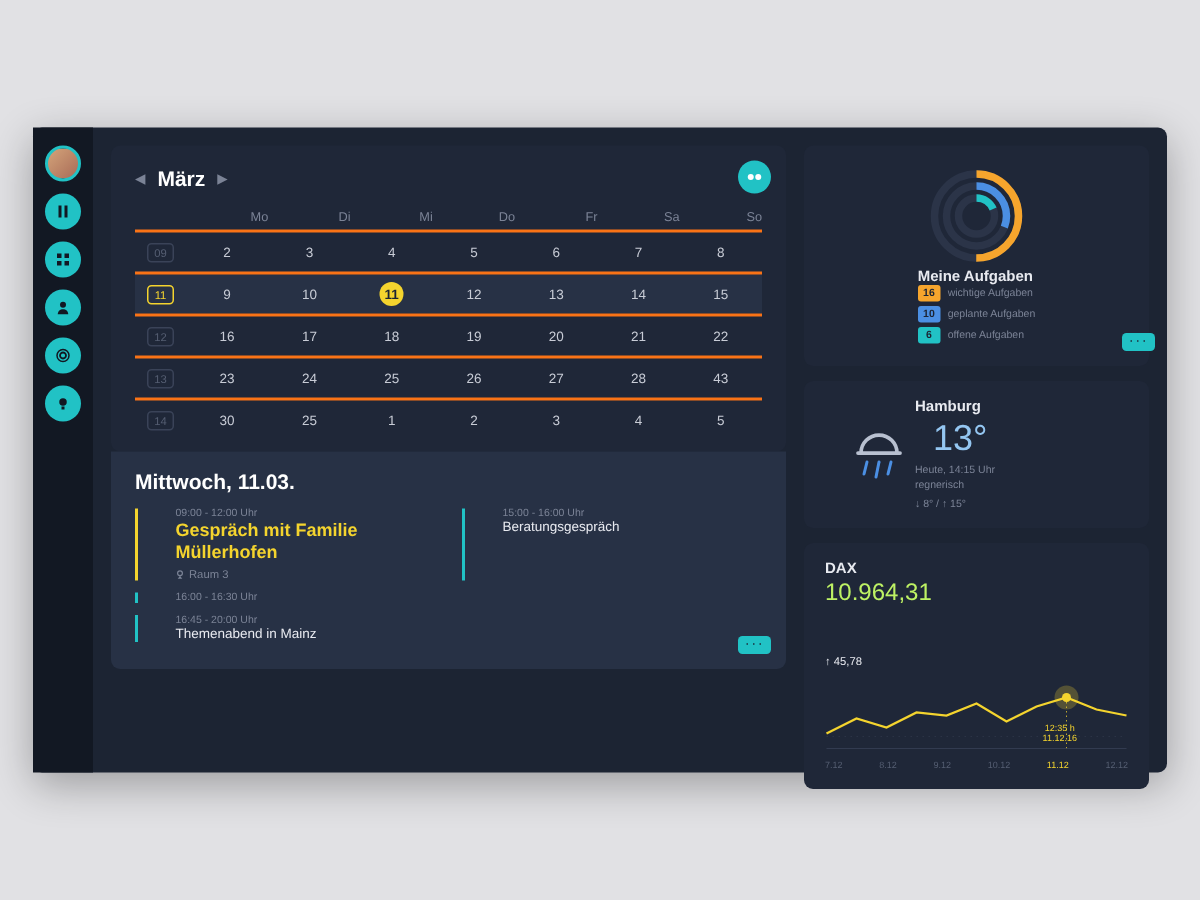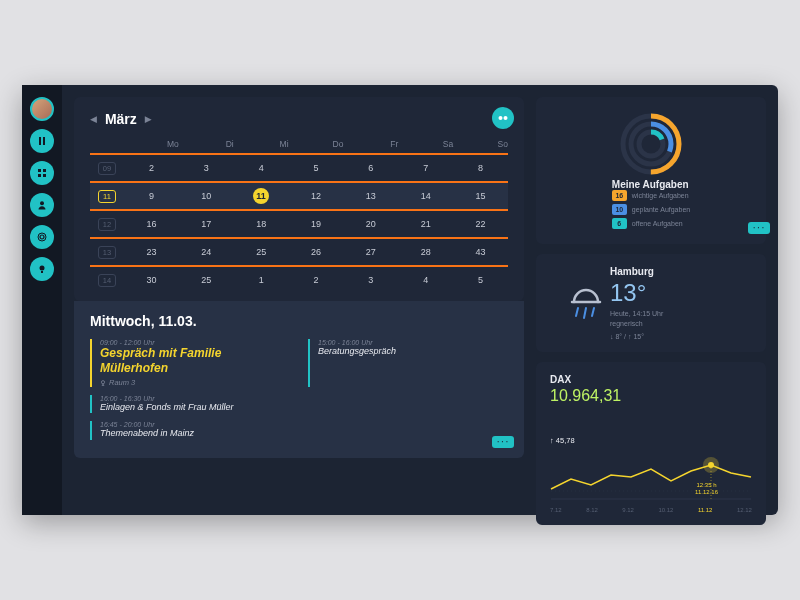--- a/index.html
+++ b/index.html
@@ -20,41 +20,41 @@
 .week-row{display:grid;grid-template-columns:34px repeat(7,1fr);align-items:center;height:28px;font-size:9px;color:#c8ccd6;border-top:2px solid #f97316;}
 .week-row.highlight{background:#273145;}
 .weeknum{font-size:7.5px;color:#555e72;text-align:center;}
 .weeknum span{display:inline-block;border:1px solid #3a4358;border-radius:3px;padding:1px 4px;}
 .weeknum.active span{border-color:#f4d42e;color:#f4d42e;}
 .day{text-align:center;}
 .day.sel span{background:#f4d42e;color:#1c2433;border-radius:50%;display:inline-flex;width:16px;height:16px;align-items:center;justify-content:center;font-weight:700;}
 .detail{background:#273145;border-radius:0 0 6px 6px;padding:12px 16px 14px;position:relative;}
 .detail-title{color:#fff;font-size:14px;font-weight:700;margin-bottom:10px;}
 .events{display:grid;grid-template-columns:1fr 1fr;gap:4px 18px;}
-.event{border-left:2px solid var(--c);padding-left:8px;margin-bottom:4px;font-style:italic;}
+.event{border-left:2px solid var(--c);padding-left:25px;margin-bottom:4px;}
 .event .time{font-size:7px;color:#7b8396;}
 .event .title{font-size:9px;color:#e8eaf0;line-height:1.25;}
 .event.big .title{font-size:12px;color:#f4d42e;font-weight:700;}
 .event.big .room{font-size:7.5px;color:#7b8396;margin-top:2px;display:flex;gap:3px;align-items:center;}
 .more-btn{position:absolute;right:10px;bottom:10px;width:22px;height:12px;border-radius:3px;background:#21c2c5;color:#1c2433;display:flex;align-items:center;justify-content:center;font-size:10px;cursor:pointer;letter-spacing:1px;line-height:1;}
 
 .right{display:flex;flex-direction:column;gap:10px;}
 .widget{background:#1f2738;border-radius:6px;padding:12px 14px;position:relative;flex:1;}
 .widget-title{color:#e8eaf0;font-size:10px;font-weight:700;}
 .tasks{display:flex;align-items:center;flex-direction:column;}
 .donut{width:70px;height:70px;position:relative;}
 .tasks-info{flex:1;}
 .task-count{color:#fff;font-size:24px;font-weight:300;margin:2px 0 6px;}
 .task-line{display:flex;align-items:center;gap:5px;font-size:7px;color:#7b8396;margin-bottom:3px;}
 .task-chip{display:inline-flex;width:15px;height:11px;border-radius:2px;align-items:center;justify-content:center;color:#1c2433;font-weight:700;font-size:7px;}
 
 .weather{display:flex;align-items:center;}
 .weather-icon{width:50px;height:50px;margin-left:10px;}
 .weather-info{flex:1;}
-.weather-temp{color:#94c6f1;font-size:24px;font-weight:300;margin:2px 0;}
+.weather-temp{color:#94c6f1;font-size:24px;font-weight:300;margin:2px 12px;}
 .weather-sub{font-size:7px;color:#7b8396;line-height:1.4;}
 .weather-hl{margin-top:4px;font-size:7px;color:#7b8396;}
 
 .stock-val{color:#bef264;font-size:16px;font-weight:400;margin:2px 0;}
 .stock-delta{font-size:7.5px;color:#e8eaf0;margin-top:31px;}
 .chart{width:100%;height:50px;margin-top:6px;}
 .x-axis{display:flex;justify-content:space-between;font-size:6px;color:#555e72;margin-top:2px;}
 .x-axis .cur{color:#f4d42e;}
 .marker-label{position:absolute;right:48px;bottom:28px;font-size:6px;color:#f4d42e;text-align:center;line-height:1.2;}
 </style>
@@ -190,21 +190,20 @@
                   <circle cx="3" cy="2.2" r="1.6" fill="none" stroke="#7b8396" stroke-width="0.8"></circle>
                   <path d="M3 3.8l-1.5 2h3z" fill="#7b8396"></path>
                 </svg>Raum 3</div>
             </div>
             <div class="event" style="--c: #21c2c5;">
               <div class="time">15:00 - 16:00 Uhr</div>
               <div class="title">Beratungsgespräch</div>
             </div>
             <div class="event" style="--c: #21c2c5;">
               <div class="time">16:00 - 16:30 Uhr</div>
-              <div class="title">Einlagen &amp; Fonds mit Frau Müller</div>
             </div>
             <div style="visibility: hidden;"></div>
             <div class="event" style="--c: #21c2c5;">
               <div class="time">16:45 - 20:00 Uhr</div>
               <div class="title">Themenabend in Mainz</div>
             </div>
           </div>
         <div class="more-btn">···</div>
       </div>
     </div>

